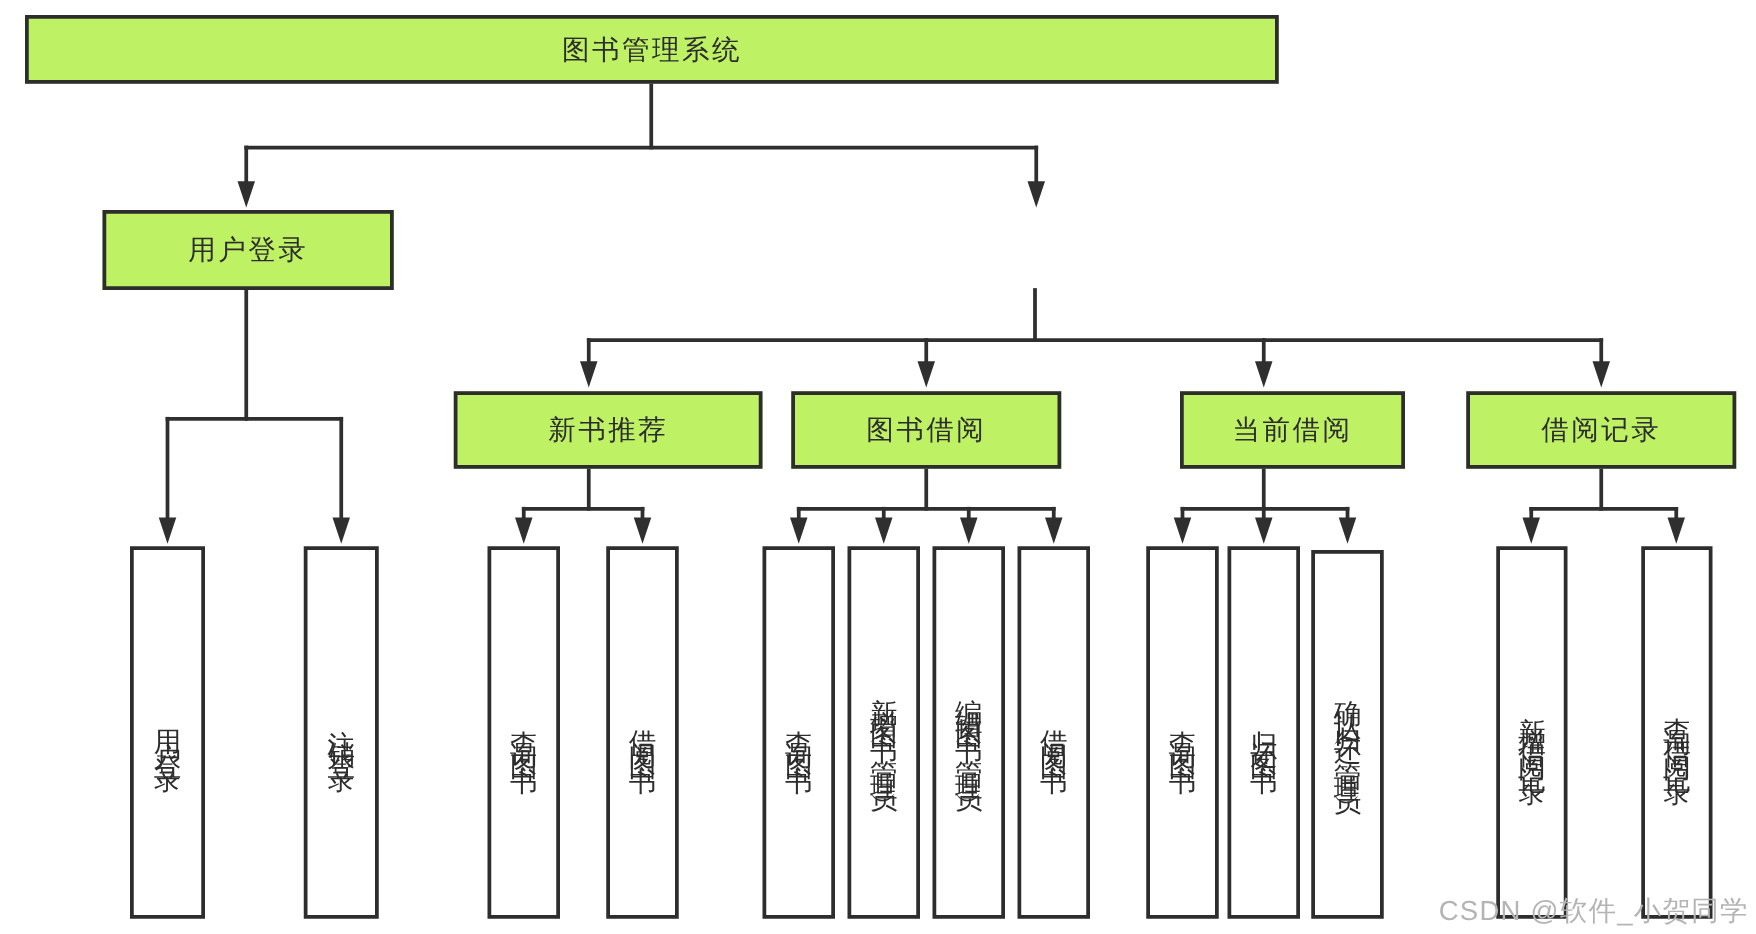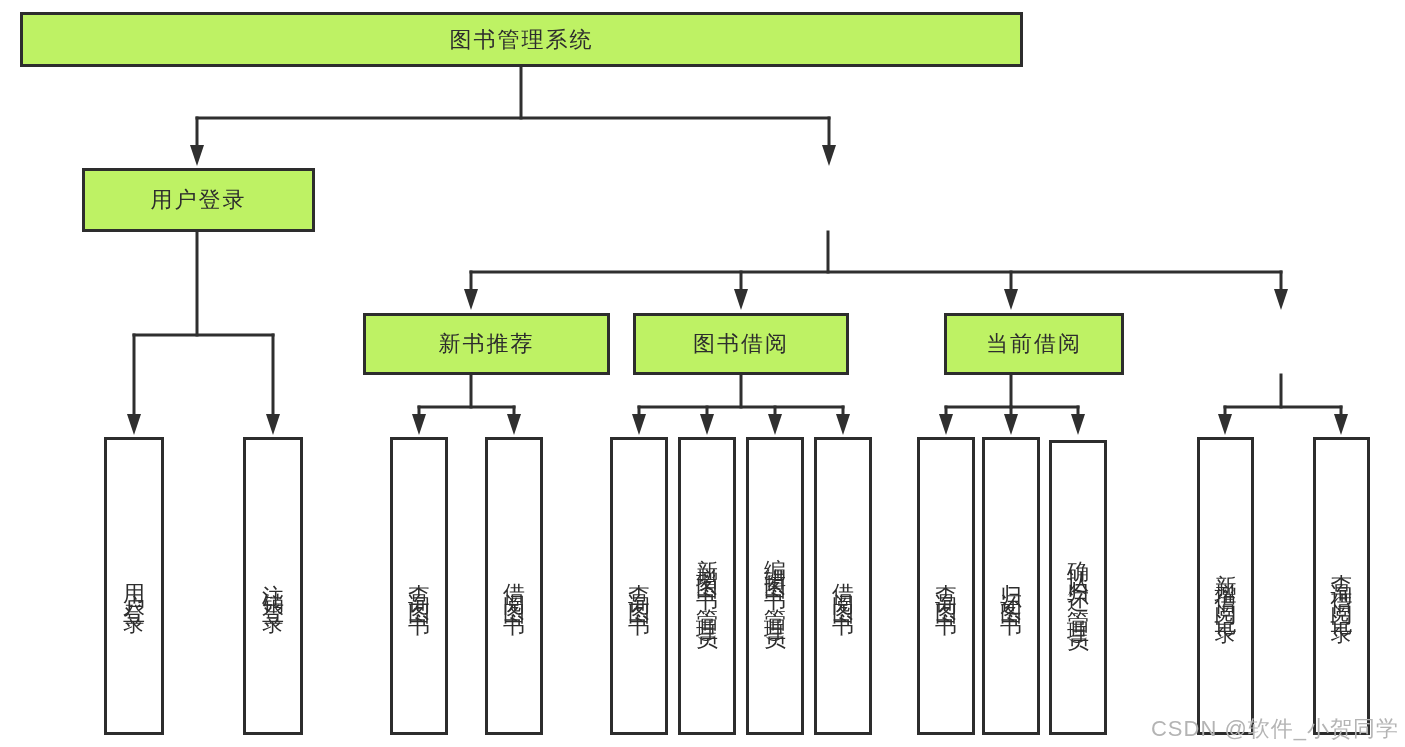--- a/index.html
+++ b/index.html
@@ -137,20 +137,21 @@
     </g>
   </svg>
 
   <div class="node" style="left:20px;top:12px;width:1003px;height:55px;">图书管理系统</div>
 
   <div class="node" style="left:82px;top:168px;width:233px;height:64px;">用户登录</div>
 
   <div class="node" style="left:363px;top:313px;width:247px;height:62px;">新书推荐</div>
   <div class="node" style="left:633px;top:313px;width:216px;height:62px;">图书借阅</div>
   <div class="node" style="left:903px;top:313px;width:180px;height:62px;margin-left:41px;">当前借阅</div>
+  <div class="node" style="left:1173px;top:313px;width:216px;height:62px;">借阅记录</div>
 
   <div class="leaf" style="left:104px;top:437px;width:60px;height:298px;">用户登录</div>
   <div class="leaf" style="left:243px;top:437px;width:60px;height:298px;">注销登录</div>
 
   <div class="leaf" style="left:390px;top:437px;width:58px;height:298px;">查询图书</div>
   <div class="leaf" style="left:485px;top:437px;width:58px;height:298px;">借阅图书</div>
 
   <div class="leaf" style="left:610px;top:437px;width:58px;height:298px;">查询图书</div>
   <div class="leaf" style="left:678px;top:437px;width:58px;height:298px;">新增图书（管理员）</div>
   <div class="leaf" style="left:746px;top:437px;width:58px;height:298px;">编辑图书（管理员）</div>

